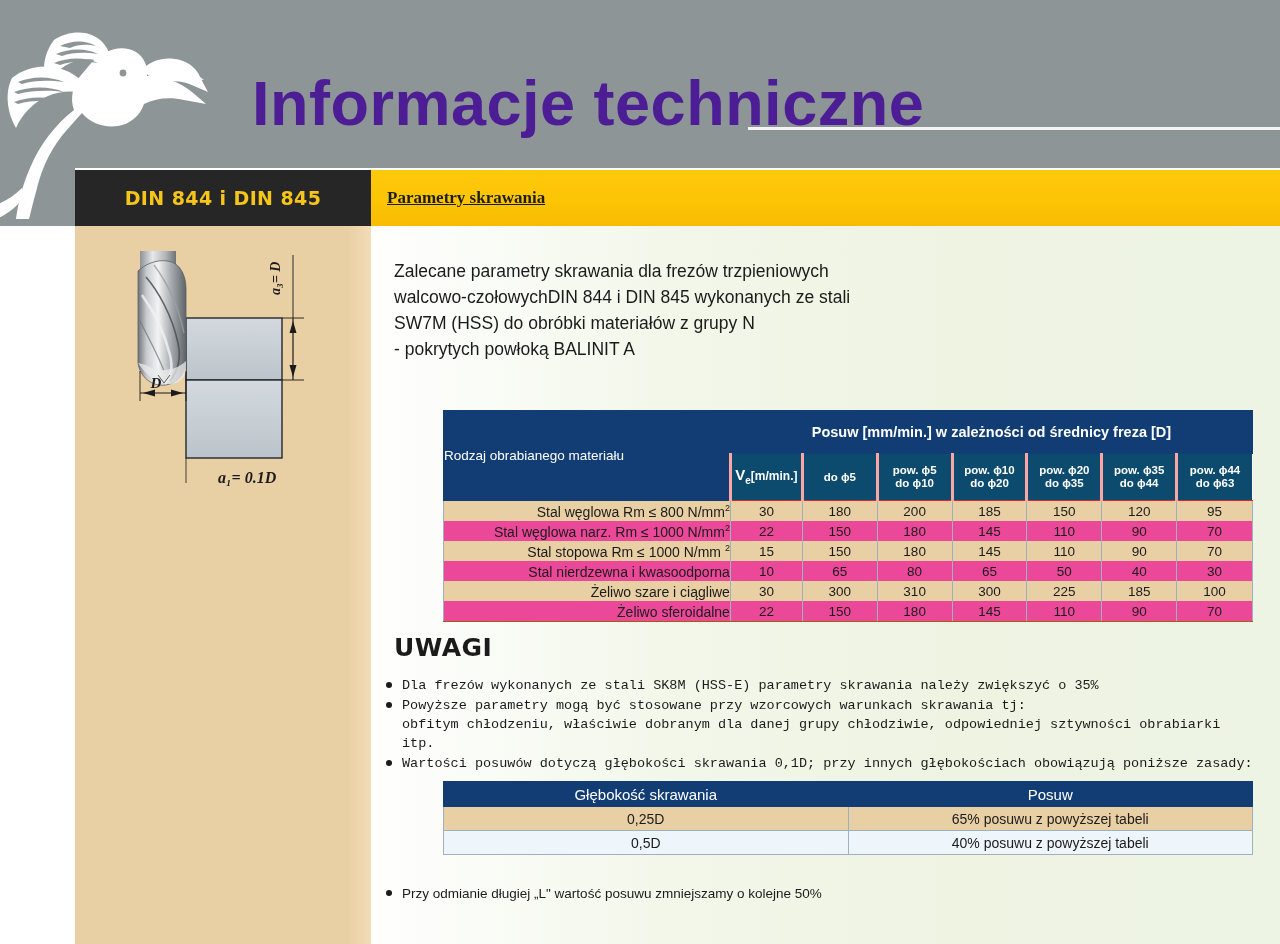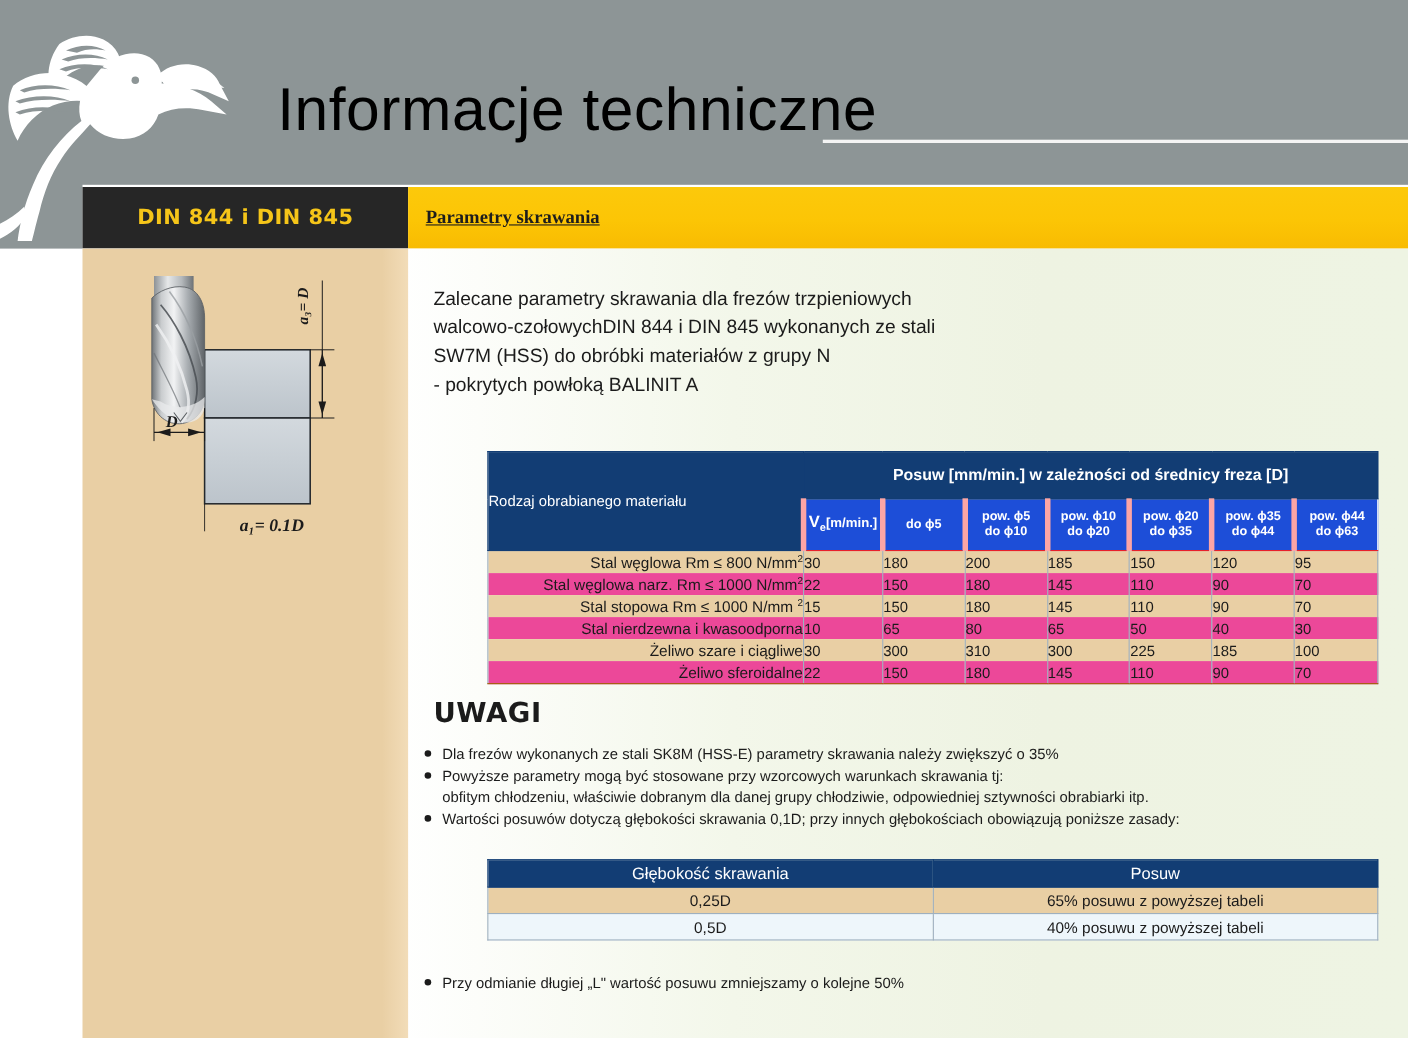--- a/index.html
+++ b/index.html
@@ -12,21 +12,21 @@
   }
   .page{position:absolute;left:0;top:0;width:1280px;height:944px;overflow:hidden;}
 
   
   .banner{
     position:absolute;left:0;top:0;width:1280px;height:168px;
     background:#8d9596;
   }
   .banner-title{
     position:absolute;left:252px;top:72px;
-    font-size:55px;color:#000000;font-weight:400;
+    font-size:63px;color:#4c1d95;font-weight:700;
     letter-spacing:0.5px;line-height:1;
     white-space:nowrap;
   }
   .banner-rule{
     position:absolute;left:748px;top:127px;width:532px;height:3px;
     background:#f4f4f4;
   }
 
   
   .logo-block{
@@ -90,58 +90,58 @@
     font-size:12.5px;
   }
   .tbl-main td,.tbl-main th{padding:0;margin:0;}
   .th-material{
     background:#123d74;color:#ffffff;font-weight:normal;
     font-size:13.5px;text-align:left;padding-left:22px;
     vertical-align:middle;border:1px solid #123d74;
     height:88px;
   }
   .th-red{
-    background:#1d4ed8;color:#ffffff;
+    background:#0c4a6e;color:#ffffff;
     text-align:center;vertical-align:middle;
-    border-left:5px solid #fca5a5;border-right:1px solid #ffffff;
+    border-left:3px solid #fca5a5;border-right:1px solid #ffffff;
     border-bottom:1px solid #e8202a;
     height:46px;line-height:13px;font-size:11.5px;
   }
   .th-red.ve{font-size:13px;}
   .th-red .ve-sym{font-size:15px;font-weight:bold;}
   .th-red .ve-sub{font-size:10px;font-weight:bold;vertical-align:sub;}
   .th-red .ve-unit{font-size:12px;}
   .span-blue{
     background:#123d74;color:#ffffff;font-weight:bold;
     font-size:14.5px;text-align:center;vertical-align:middle;
     height:42px;border:1px solid #123d74;
   }
   .tbl-main tbody td{
-    height:20px;font-size:13.5px;color:#1b1b1b;
+    height:20px;text-align:center;font-size:13.5px;color:#1b1b1b;
     border-left:1px solid #9fb0bf;border-right:1px solid #9fb0bf;
   }
   .tbl-main tbody td.matcell{
     text-align:right;padding-left:22px;font-size:14px;white-space:nowrap;
   }
   .row-tan td{background:#e9cfa4;}
   .row-white td{background:#ec4899;}
   .tbl-main tbody tr:last-child td{border-bottom:1px solid #a16207;}
   .tbl-main tbody tr:first-child td{border-top:1px solid #9fb0bf;}
   .sup{font-size:9px;vertical-align:super;}
 
   
   .uwagi-title{
     position:absolute;left:394px;top:633px;
     font-size:25px;font-weight:bold;color:#1b1b1b;
     font-family:"DejaVu Sans", sans-serif;
     letter-spacing:0.5px;
   }
   .notes{
     position:absolute;left:380px;top:676px;width:880px;
-    font-size:13.5px;color:#1b1b1b;line-height:19px;
+    font-size:13.5px;color:#1b1b1b;line-height:19px;font-family:Liberation Mono, monospace;
   }
   .note{position:relative;padding-left:22px;margin-bottom:1px;}
   .note .dot{
     position:absolute;left:6px;top:6px;width:6px;height:6px;
     border-radius:50%;background:#1b1b1b;
   }
   .note .sub{display:block;padding-left:0px;}
 
   
   .tbl-depth{

